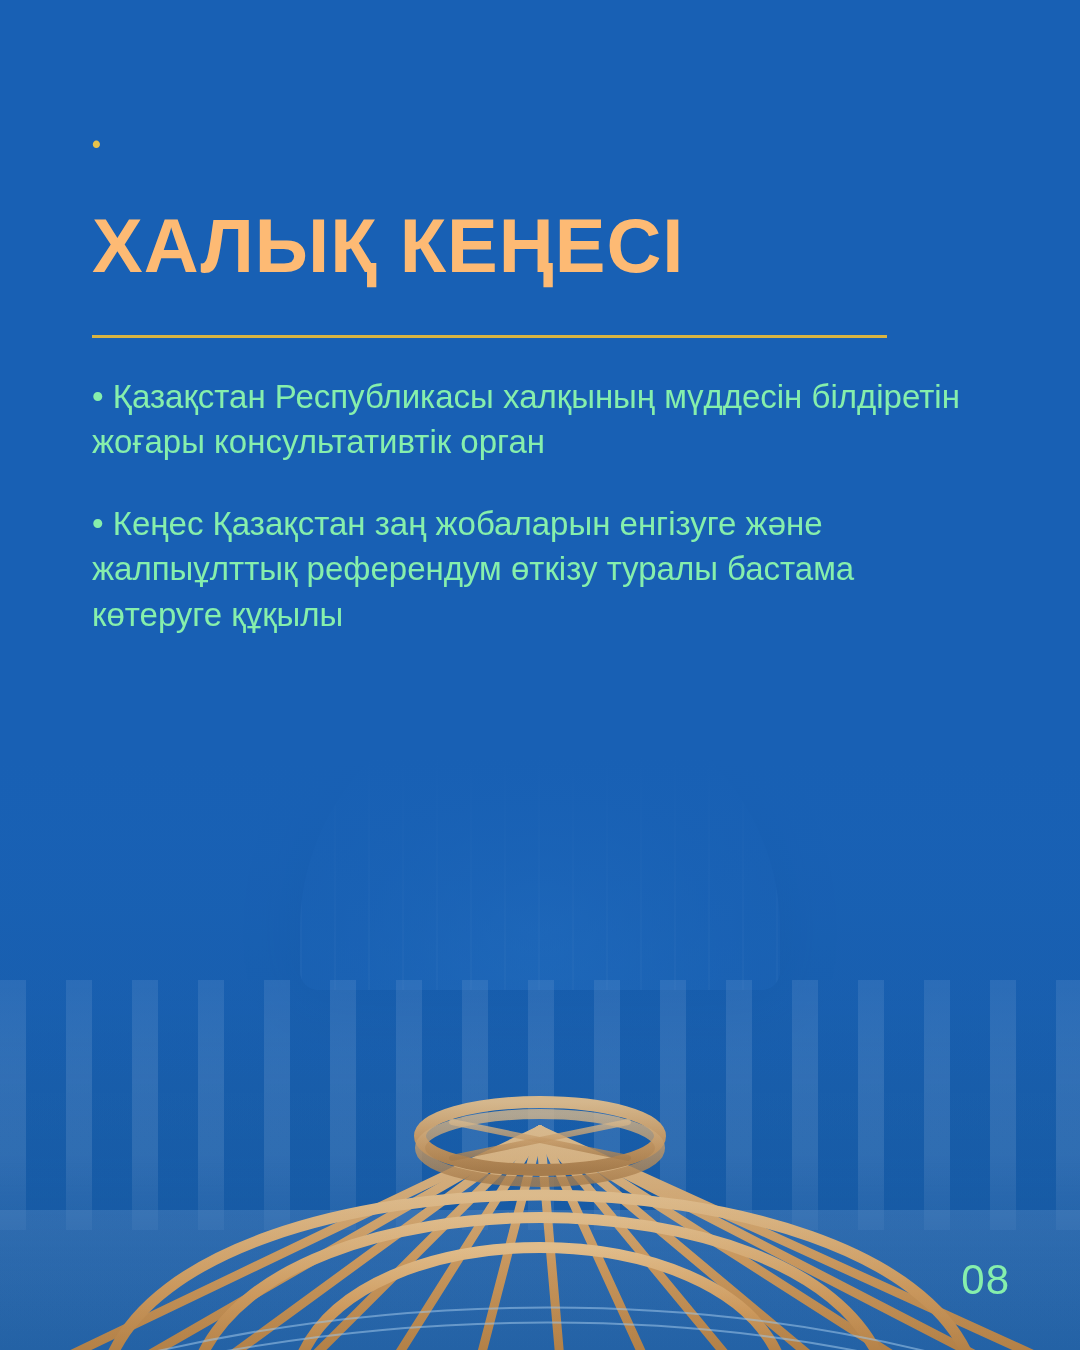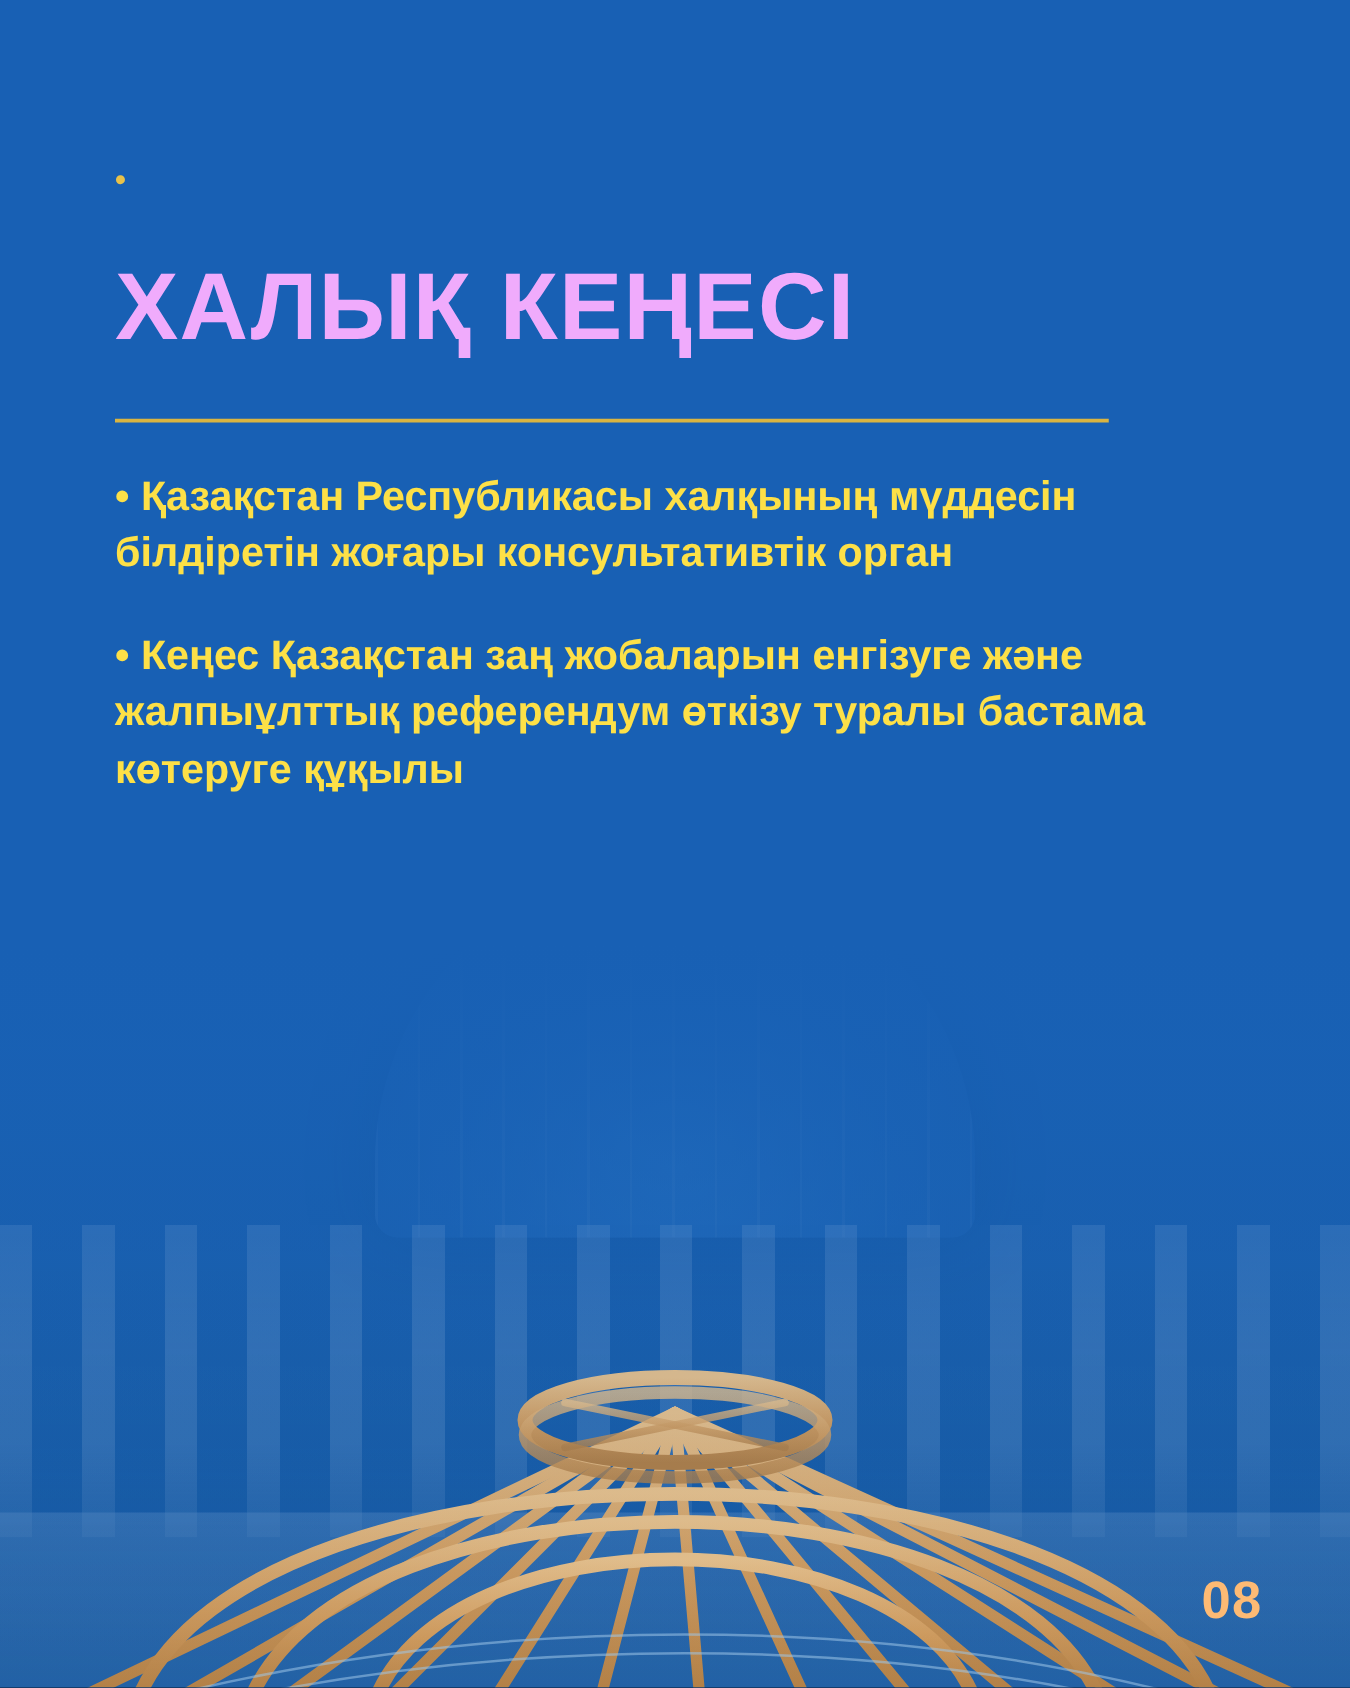--- a/index.html
+++ b/index.html
@@ -118,51 +118,51 @@
   }
   .eyebrow .dot {
     color: #e8c24a;
     font-size: 25px;
     line-height: 1.35;
   }
   .eyebrow .eyebrow-text { white-space: pre-line; }
 
   .title {
     margin-top: 46px;
-    color: #f0abfc;
+    color: #fdba74;
     font-size: 76px;
     font-weight: bold;
     letter-spacing: 1px;
     line-height: 1;
   }
 
   .rule {
     margin: 38px 0 36px 0;
     height: 3px;
     width: 795px;
     background: #d9b441;
   }
 
   .bullets { max-width: 890px; }
   .bullet {
-    color: #fde047;
+    color: #86efac;
     font-size: 33px;
     line-height: 1.38;
     margin-bottom: 36px;
-    font-weight: 700;
+    font-weight: 400;
   }
   .bullet:last-child { margin-bottom: 0; }
 
   .page-number {
     position: absolute;
     right: 70px;
     bottom: 46px;
-    color: #fdba74;
+    color: #86efac;
     font-size: 42px;
-    font-weight: bold;
+    font-weight: normal;
     letter-spacing: 1px;
   }
 </style>
 </head>
 <body>
 
 <div class="poster">
 
   <div class="bg"></div>
 

